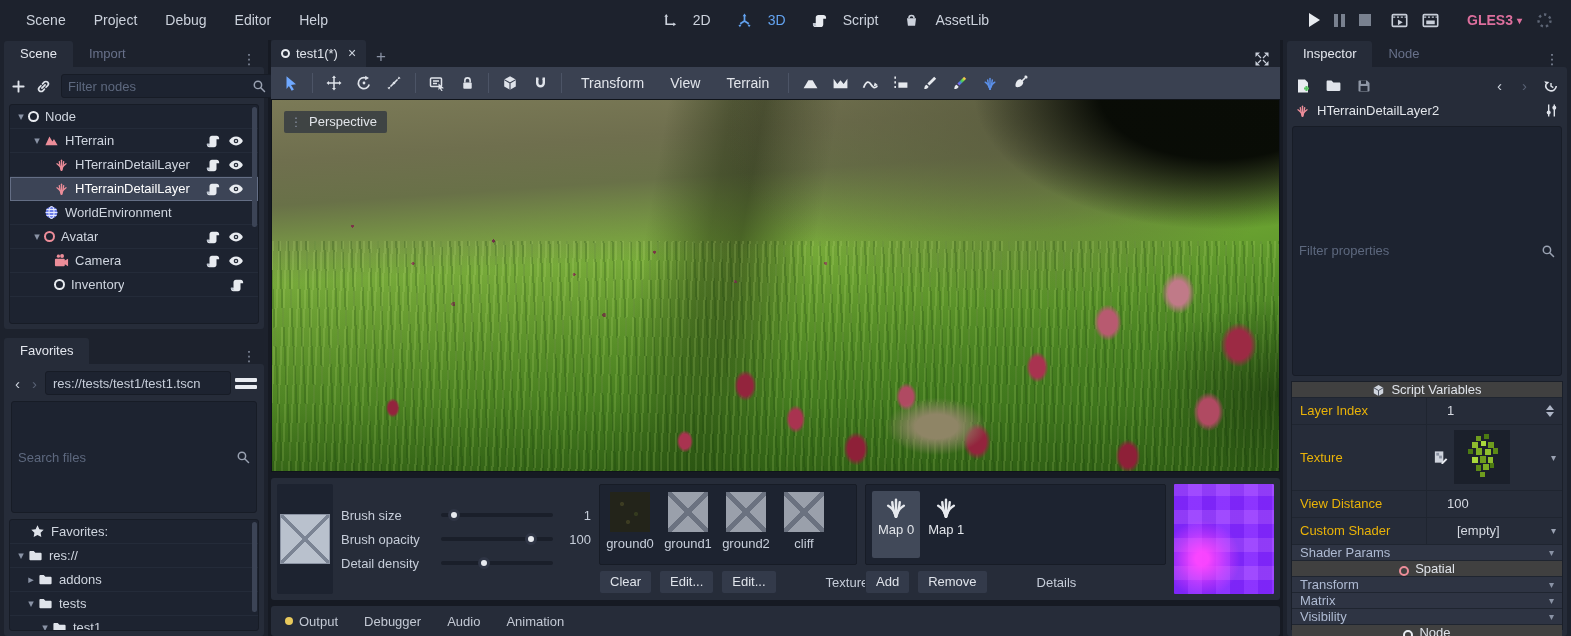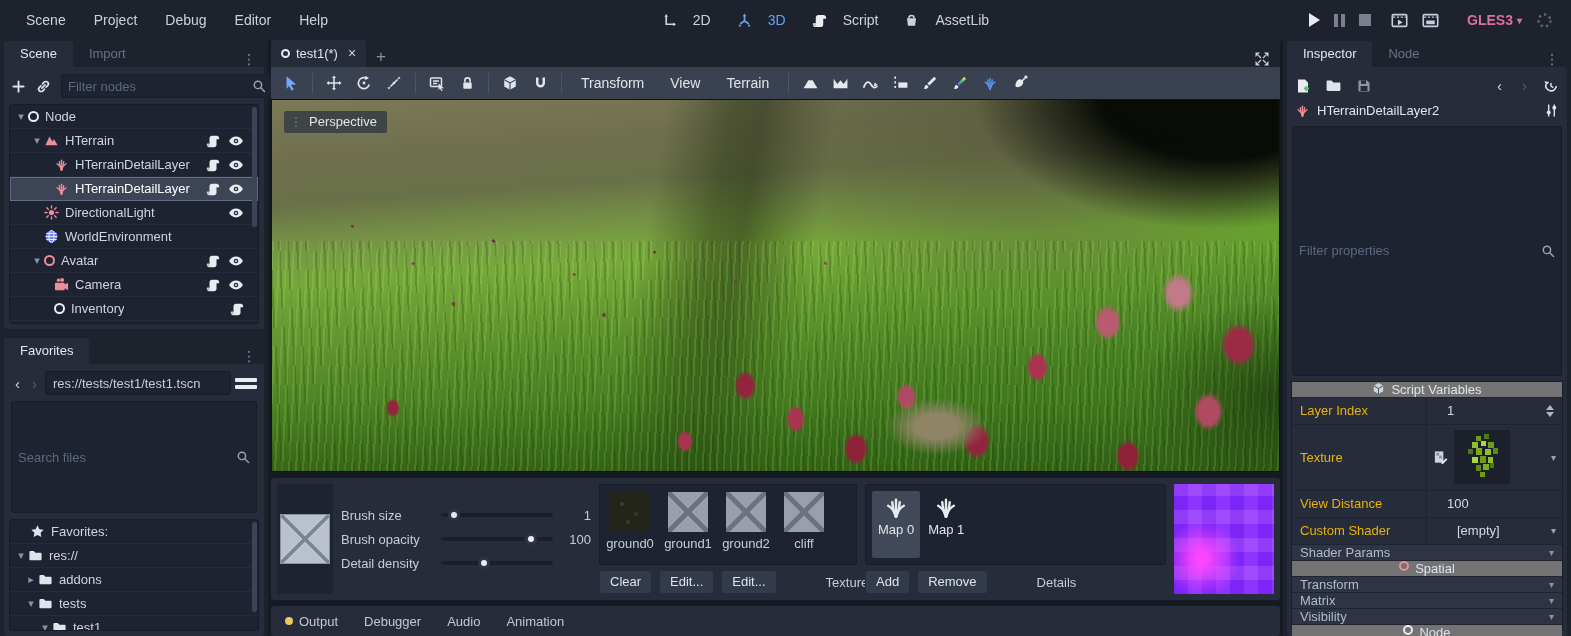--- a/index.html
+++ b/index.html
@@ -167,21 +167,21 @@
   #bottombar{ height:30px; margin-top:6px; background:#262c39; border-radius:3px; display:flex; align-items:center; gap:26px; padding:0 14px; }
   #bottombar .bitem{ color:#c3c9d4; font-size:13px; display:flex; align-items:center; gap:6px; }
   .dot{ width:8px; height:8px; border-radius:50%; background:#e8c95c; }
 
   
   #insp-tools{ display:flex; align-items:center; gap:14px; padding:6px 4px 7px; }
   #insp-tools .rgt{ margin-left:auto; display:flex; align-items:center; gap:12px; }
   #nodename{ display:flex; align-items:center; gap:7px; padding:2px 4px 8px; color:#e2e5ea; font-size:13px; }
   #nodename .tools{ margin-left:auto; }
   .ibox{ flex:1; background:#262c39; border:1px solid #1a1f29; margin-top:5px; display:flex; flex-direction:column; min-height:0; }
-  .cathdr{ height:22px; background:#737373; display:flex; align-items:flex-start; justify-content:center; gap:6px; color:#dfe3ea; border-bottom:1px solid #1f2530; }
+  .cathdr{ height:22px; background:#404040; display:flex; align-items:flex-end; justify-content:center; gap:6px; color:#dfe3ea; border-bottom:1px solid #1f2530; }
   .group{ height:20px; background:#2e3443; display:flex; align-items:center; padding:0 8px; color:#aebad2; border-bottom:1px solid #1f2530; }
   .group .gchev{ margin-left:auto; color:#8a93a5; font-size:10px; }
   .prow{ display:flex; border-bottom:1px solid #1f2530; min-height:27px; align-items:stretch; }
   .plabel{ width:50%; display:flex; align-items:center; padding:0 8px; color:#eab308; border-right:1px solid #1f2530; }
   .pval{ flex:1; display:flex; align-items:center; padding:0 6px; color:#d6dae2; position:relative; gap:6px; }
   .spin{ margin-left:auto; display:flex; flex-direction:column; gap:2px; padding-right:2px; }
   .spin i{ width:0; height:0; border-left:4px solid transparent; border-right:4px solid transparent; }
   .spin .up{ border-bottom:5px solid #aeb6c6; }
   .spin .dn{ border-top:5px solid #aeb6c6; }
   .vchev{ margin-left:auto; color:#9aa2b2; font-size:10px; }
@@ -568,36 +568,20 @@
             <span class="icon">
                 <svg width="16" height="16">
                   <use href="#i-eye"></use>
                 </svg>
               </span>
           </span>
         </div>
         <div class="trow" style="padding-left:20px">
           <span class="chev"></span>
           <span class="icon">
-              <svg width="15" height="15" color="#ec8d99">
-                <use href="#i-sun"></use>
-              </svg>
-            </span>
-          <span class="lbl">DirectionalLight</span>
-          <span class="right">
-            <span class="icon">
-                <svg width="16" height="16">
-                  <use href="#i-eye"></use>
-                </svg>
-              </span>
-          </span>
-        </div>
-        <div class="trow" style="padding-left:20px">
-          <span class="chev"></span>
-          <span class="icon">
               <svg width="15" height="15">
                 <use href="#i-globe"></use>
               </svg>
             </span>
           <span class="lbl">WorldEnvironment</span>
         </div>
         <div class="trow" style="padding-left:20px">
           <span class="chev">▾</span>
           <span class="icon" style="color:#ec8d99">
               <span class="ring"></span>

